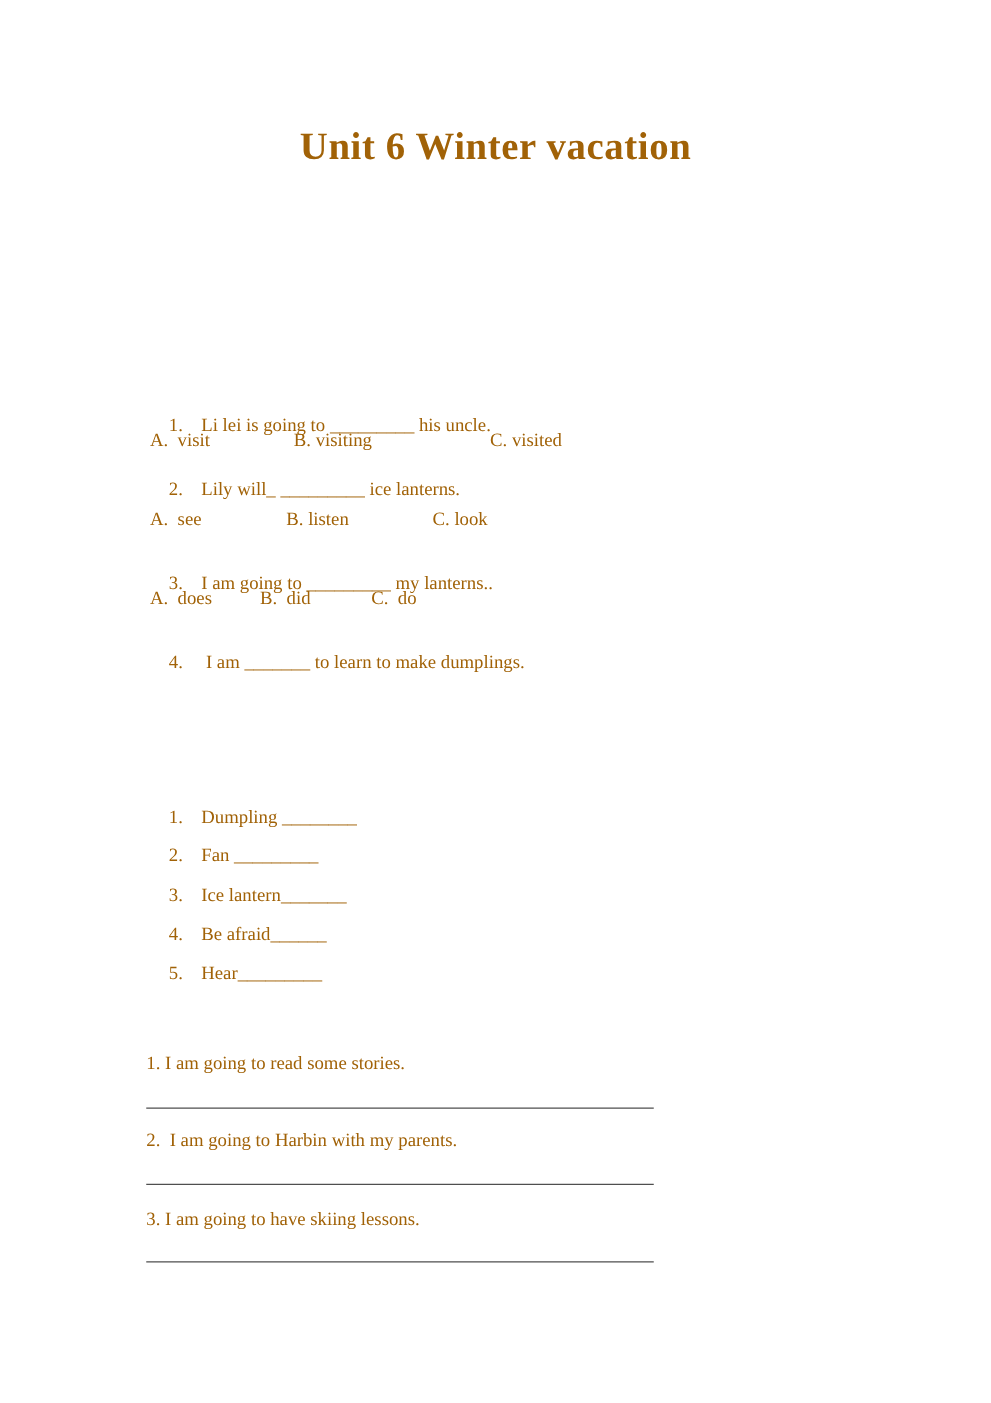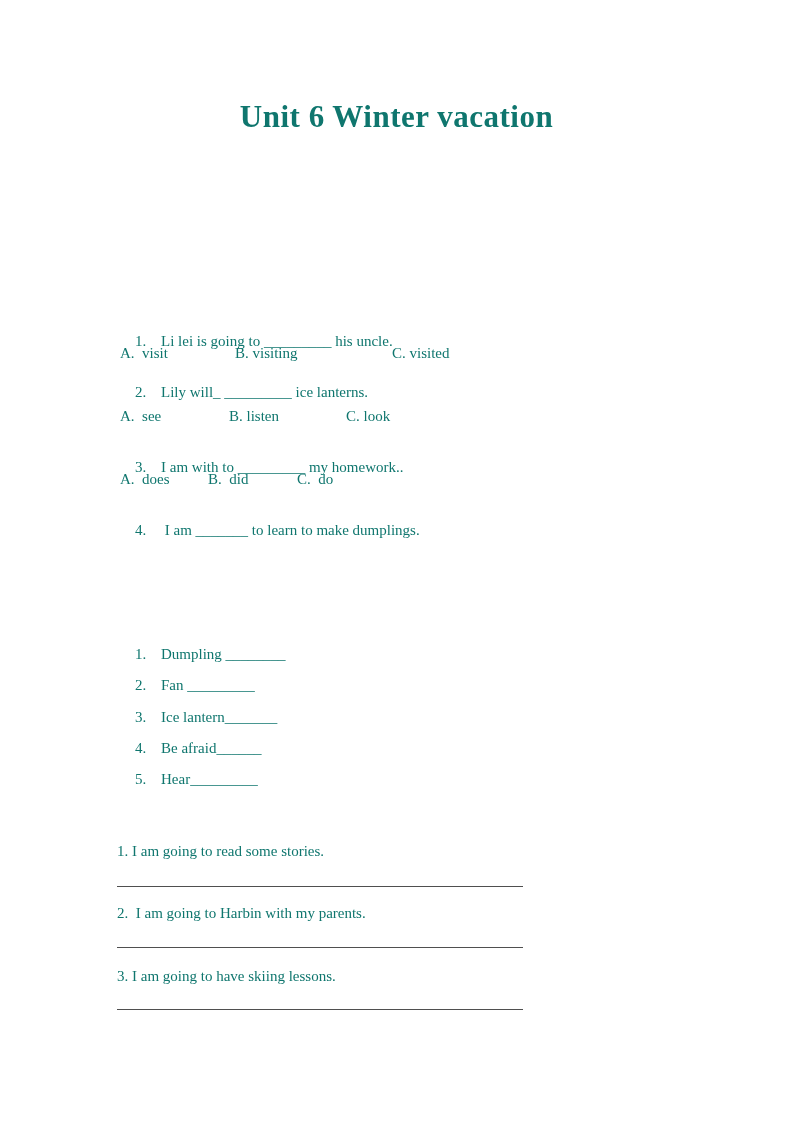--- a/index.html
+++ b/index.html
@@ -2,21 +2,21 @@
 <html><head>
 <meta charset="utf-8">
 <style>
   html, body { margin: 0; padding: 0; background: #ffffff; }
   .page {
     position: relative;
     width: 793px;
     height: 1122px;
     background: #ffffff;
     font-family: "Liberation Serif", serif;
-    color: #0f766e;
+    color: #a16207;
     overflow: hidden;
   }
   .title-line {
     position: absolute;
     left: 0;
     width: 100%;
     text-align: center;
     font-weight: bold;
     font-size: 31px;
     line-height: 34px;
@@ -84,21 +84,21 @@
   <div class="row" style="left:120px; top:362px">
     <span class="num">2.</span><span>Lily will_ _________ ice lanterns.</span>
   </div>
   <div class="opt-row" style="top:406px">
     <span class="opt" style="left:120px">A.  see</span>
     <span class="opt" style="left:229px">B. listen</span>
     <span class="opt" style="left:346px">C. look</span>
   </div>
 
   <div class="row" style="left:120px; top:437px">
-    <span class="num">3.</span><span>I am with to _________ my homework..</span>
+    <span class="num">3.</span><span>I am going to _________ my lanterns..</span>
   </div>
   <div class="opt-row" style="top:469px">
     <span class="opt" style="left:120px">A.  does</span>
     <span class="opt" style="left:208px">B.  did</span>
     <span class="opt" style="left:297px">C.  do</span>
   </div>
 
   <div class="row" style="left:120px; top:500px">
     <span class="num">4.</span><span> I am _______ to learn to make dumplings.</span>
   </div>

